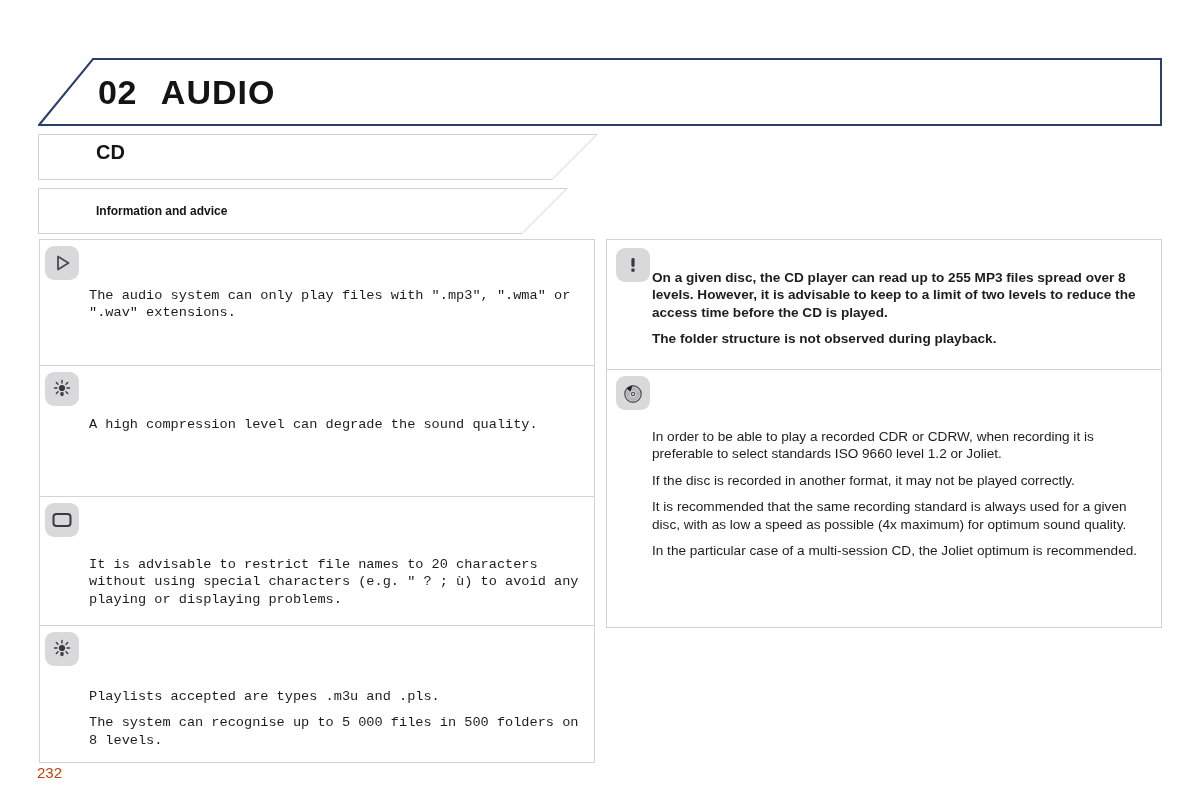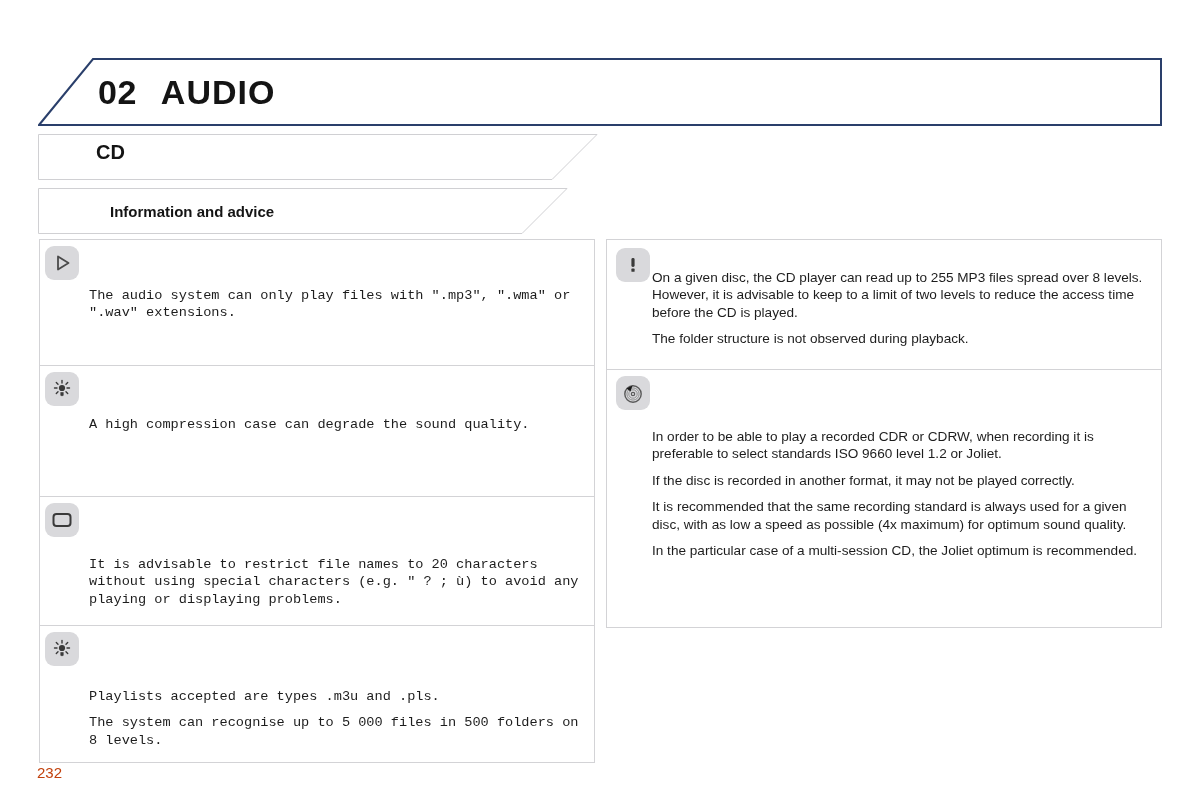--- a/index.html
+++ b/index.html
@@ -68,21 +68,21 @@
     top: 0;
     height: 100%;
     display: flex;
     align-items: center;
     font-weight: bold;
     color: #141414;
   }
   #ribbon-cd { top: 134px; width: 560px; height: 36px; }
   #ribbon-cd .ribbon-label { font-size: 20px; }
   #ribbon-info { top: 188px; width: 530px; height: 46px; }
-  #ribbon-info .ribbon-label { font-size: 15px; margin-left: 14px; }
+  #ribbon-info .ribbon-label { font-size: 12px; }
 
   
   .col {
     position: absolute;
     box-sizing: border-box;
     border: 1px solid #d3d3d6;
     background: #fff;
   }
   .col-left {
     left: 39px;
@@ -139,21 +139,21 @@
   #ln-1 { height: 131px; }
   #ln-1 .note-body { top: 50px; }
   #ln-2 { height: 129px; }
   #ln-2 .note-body { top: 59px; }
   #ln-3 { height: 136px; }
   #ln-3 .note-body { top: 62px; }
 
   
   #rn-0 { height: 130px; }
   #rn-0 .note-icon { top: 8px; }
-  #rn-0 .note-body { top: 29px; }
+  #rn-0 .note-body { top: 29px; font-weight: bold; }
   #rn-1 { height: 257px; }
   #rn-1 .note-icon { top: 136px; }
   #rn-1 .note-body { top: 58px; }
 
   
   .col-right .note:nth-child(2) .note-icon { top: 6px; }
 
   .page-number {
     position: absolute;
     left: 37px;
@@ -215,21 +215,21 @@
             <line x1="4.3" y1="3.5" x2="6" y2="5.2"></line>
             <line x1="14" y1="12.8" x2="15.7" y2="14.5"></line>
             <line x1="15.7" y1="3.5" x2="14" y2="5.2"></line>
             <line x1="6" y1="12.8" x2="4.3" y2="14.5"></line>
           </g>
           <circle cx="10" cy="9" r="3.1" fill="#3a3a3a"></circle>
           <rect x="8.4" y="13.2" width="3.2" height="3.4" fill="#3a3a3a"></rect>
         </svg>
       </div>
       <div class="note-body">
-        <p>A high compression case can degrade the sound quality.</p>
+        <p>A high compression level can degrade the sound quality.</p>
       </div>
     </div>
 
     <div class="note" id="ln-2">
       <div class="note-icon">
         <svg width="22" height="20" viewBox="0 0 22 20">
           <rect x="2.5" y="4" width="17" height="12" rx="3" ry="3" fill="none" stroke="#3a3a3a" stroke-width="2"></rect>
         </svg>
       </div>
       <div class="note-body">

